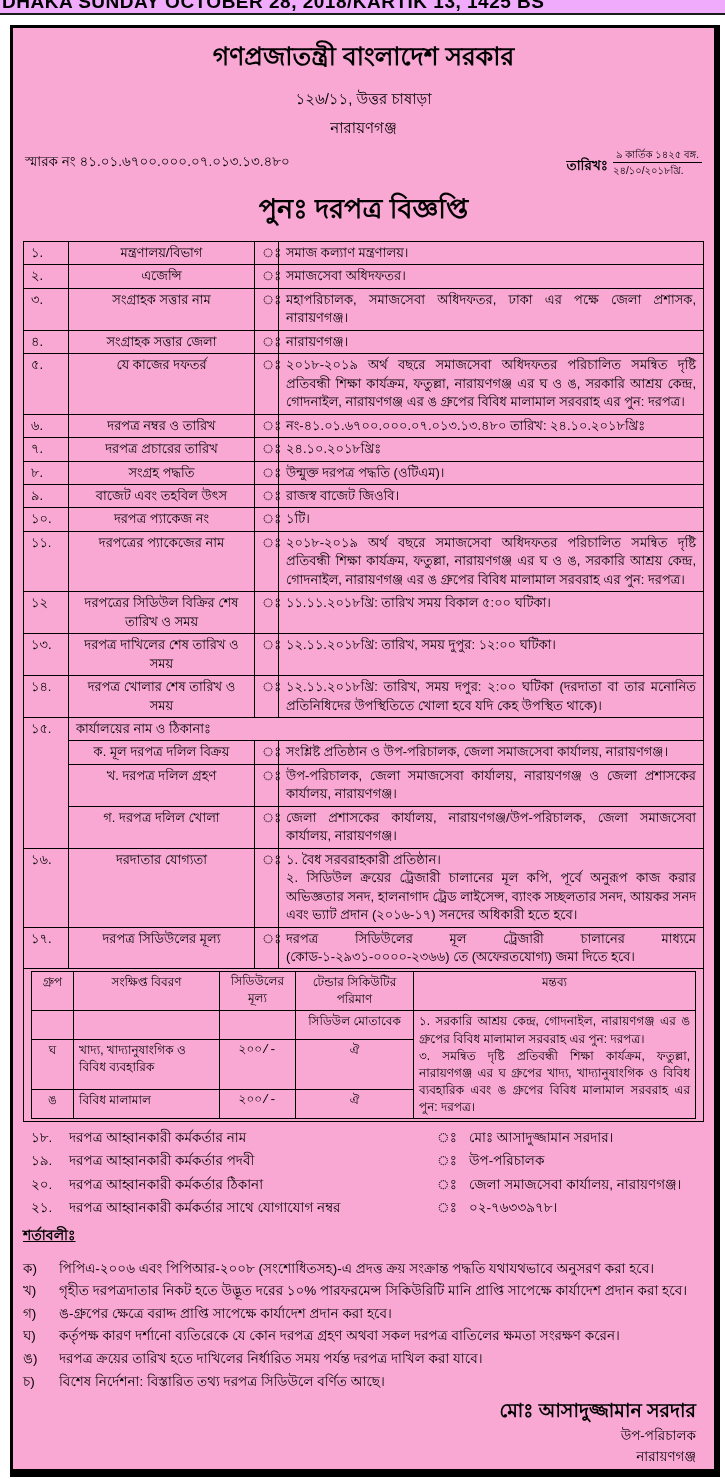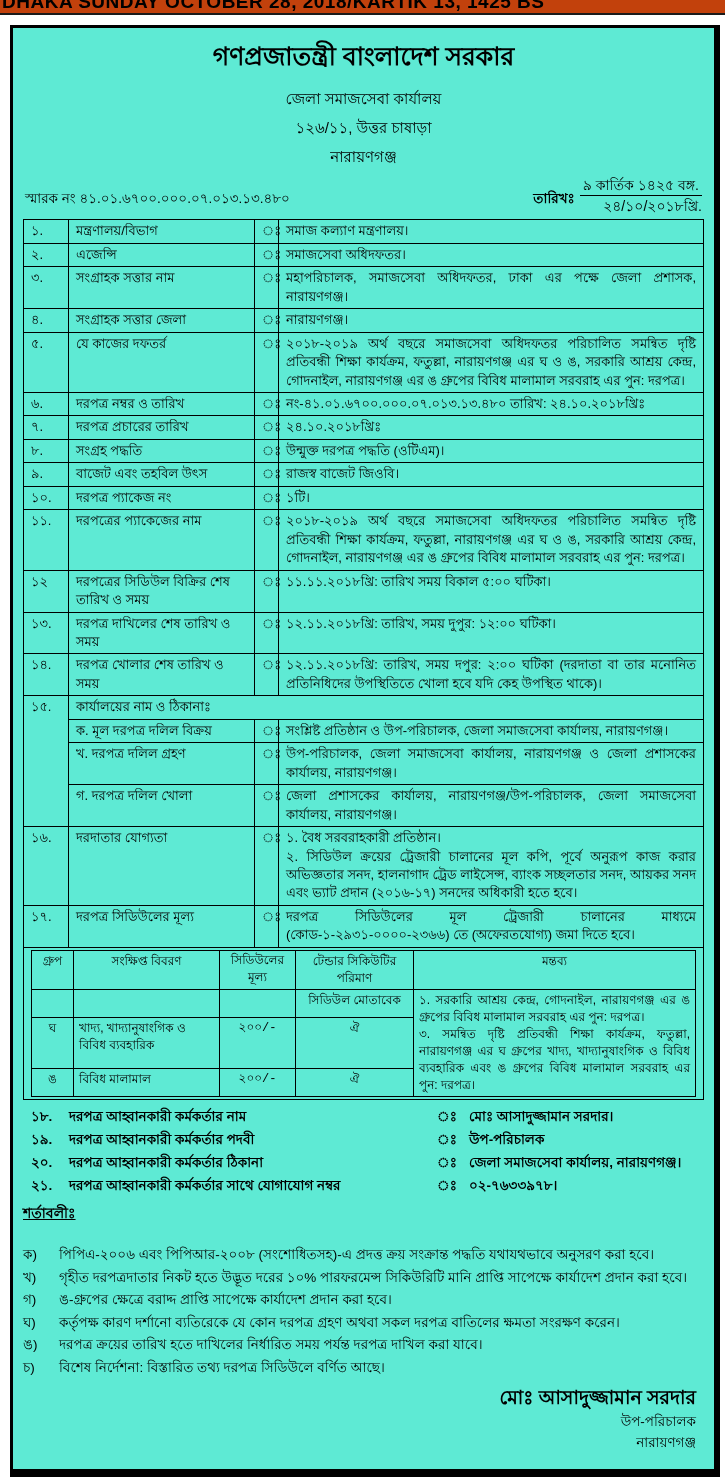--- a/index.html
+++ b/index.html
@@ -6,113 +6,113 @@
   html, body { margin: 0; padding: 0; }
   body {
     width: 725px; height: 1479px; overflow: hidden;
     background: #f2f2f2;
     font-family: "Liberation Sans", "DejaVu Sans", sans-serif;
     color: #000;
   }
   .page { position: relative; width: 725px; height: 1479px; background: #fff; }
 
   
-  .dateline { height: 15px; overflow: hidden; border-bottom: 2px solid #1b1b1b; background: #c2410c; }
+  .dateline { height: 15px; overflow: hidden; border-bottom: 2px solid #1b1b1b; background: #f0abfc; }
   .dateline span {
     display: block; transform: translateY(-9px);
     font-size: 19px; font-weight: bold; letter-spacing: .5px; white-space: nowrap;
     padding-left: 2px;
   }
 
   
   .notice-box {
     position: absolute; top: 25px; left: 10px; right: 5px; bottom: 2px;
     border: 3px solid #000; border-right-width: 6px; border-bottom-width: 8px;
     padding: 6px 10px 3px 10px;
     display: flex; flex-direction: column; overflow: hidden;
-    background: #5eead4;
+    background: #f9a8d4;
   }
 
   .doc-header { text-align: center; }
   .gov-title { font-size: 25px; font-weight: bold; margin: 3px 0 7px; }
   .office-line { font-size: 15px; margin: 4px 0; }
 
   .memo-row { display: flex; justify-content: space-between; align-items: flex-end; font-size: 13.5px; margin: 2px 2px 4px 2px; gap: 22px; }
   .memo-no { padding-bottom: 4px; }
   .date-block { display: flex; align-items: center; gap: 5px; }
   .date-label { padding-top: 8px; font-weight: bold; }
-  .date-frac { text-align: right; font-size: 14px; line-height: 1.3; }
+  .date-frac { text-align: left; font-size: 10px; line-height: 1.3; }
   .date-top { padding: 0 3px 1px; border-bottom: 1.6px solid #000; }
   .date-bottom { padding-top: 1px; }
 
   .main-title { text-align: center; font-size: 27px; font-weight: bold; margin: 6px 0 8px; }
 
   table.main { width: 100%; border-collapse: collapse; font-size: 13px; table-layout: fixed; }
   table.main td { border: 1.6px solid #000; padding: 2px 7px; vertical-align: top; line-height: 1.42; }
   .c-serial { width: 45px; }
-  .c-label  { width: 186px; }
+  .c-label  { width: 186px; text-align: center; }
   .c-colon  { width: 24px; text-align: center; }
   .c-value  { text-align: justify; border-radius: 8px; }
   .prelines { white-space: pre-line; }
 
   td.nested-cell { padding: 0 6px 6px 24px; }
   table.sched { width: 100%; border-collapse: collapse; font-size: 12px; }
   table.sched td { border: 1.6px solid #000; padding: 2px 5px; vertical-align: top; line-height: 1.42; }
   .s-group { width: 42px; text-align: center; }
   .s-desc { width: 146px; }
   .s-price { width: 76px; text-align: center; font-family: Liberation Mono, monospace; }
   .s-sec { width: 118px; text-align: center; margin-top: 30px; }
   .s-remarks { text-align: justify; white-space: pre-line; padding: 2px 8px; }
   .s-head { text-align: center; vertical-align: top; }
 
-  .officer-section { font-size: 13.5px; margin-top: 5px; font-weight: bold; }
+  .officer-section { font-size: 13.5px; margin-top: 5px; }
   .off-row { display: flex; padding: 2.5px 0; line-height: 1.35; }
   .off-serial { width: 46px; flex: none; padding-left: 8px; }
   .off-label { width: 356px; flex: none; }
   .off-colon { width: 44px; flex: none; text-align: center; }
   .off-value { flex: 1; }
 
   .terms { font-size: 13.5px; margin-top: 2px; }
-  .terms-heading { font-weight: bold; text-decoration: underline; margin: 2px 0 18px; font-size: 14px; }
+  .terms-heading { font-weight: bold; text-decoration: underline; margin: 2px 0 10px; font-size: 14px; }
   .term-row { display: flex; padding: 2px 0; line-height: 1.38; }
   .term-marker { width: 36px; flex: none; }
   .term-text { flex: 1; }
 
   .signature { text-align: right; margin-top: 3px; font-size: 13.5px; line-height: 1.55; padding-right: 8px; }
   .sig-name { font-weight: bold; font-size: 19px; }
 </style>
 </head>
 <body>
 
 <div class="page">
 
   <div class="dateline">
     <span>DHAKA SUNDAY OCTOBER 28, 2018/KARTIK 13, 1425 BS</span>
   </div>
 
   <div class="notice-box">
 
     <div class="doc-header">
       <div class="gov-title">গণপ্রজাতন্ত্রী বাংলাদেশ সরকার</div>
-      <div class="office-line">জেলা সমাজসেবা কার্যালয়</div>
       <div class="office-line">১২৬/১১, উত্তর চাষাড়া</div>
       <div class="office-line">নারায়ণগঞ্জ</div>
     </div>
 
     <div class="memo-row">
       <div class="memo-no">স্মারক নং ৪১.০১.৬৭০০.০০০.০৭.০১৩.১৩.৪৮০</div>
       <div class="date-block">
         <span class="date-label">তারিখঃ</span>
         <span class="date-frac">
           <span class="date-top" style="display:block">৯ কার্তিক ১৪২৫ বঙ্গ.</span>
           <span class="date-bottom" style="display:block">২৪/১০/২০১৮খ্রি.</span>
         </span>
       </div>
     </div>
 
+    <div class="main-title">পুনঃ দরপত্র বিজ্ঞপ্তি</div>
 
     <table class="main">
       <tbody>
         <tr>
           <td class="c-serial">১.</td>
           <td class="c-label">মন্ত্রণালয়/বিভাগ</td>
           <td class="c-colon">ঃ</td>
           <td class="c-value">সমাজ কল্যাণ মন্ত্রণালয়।</td>
         </tr>
         <tr>

